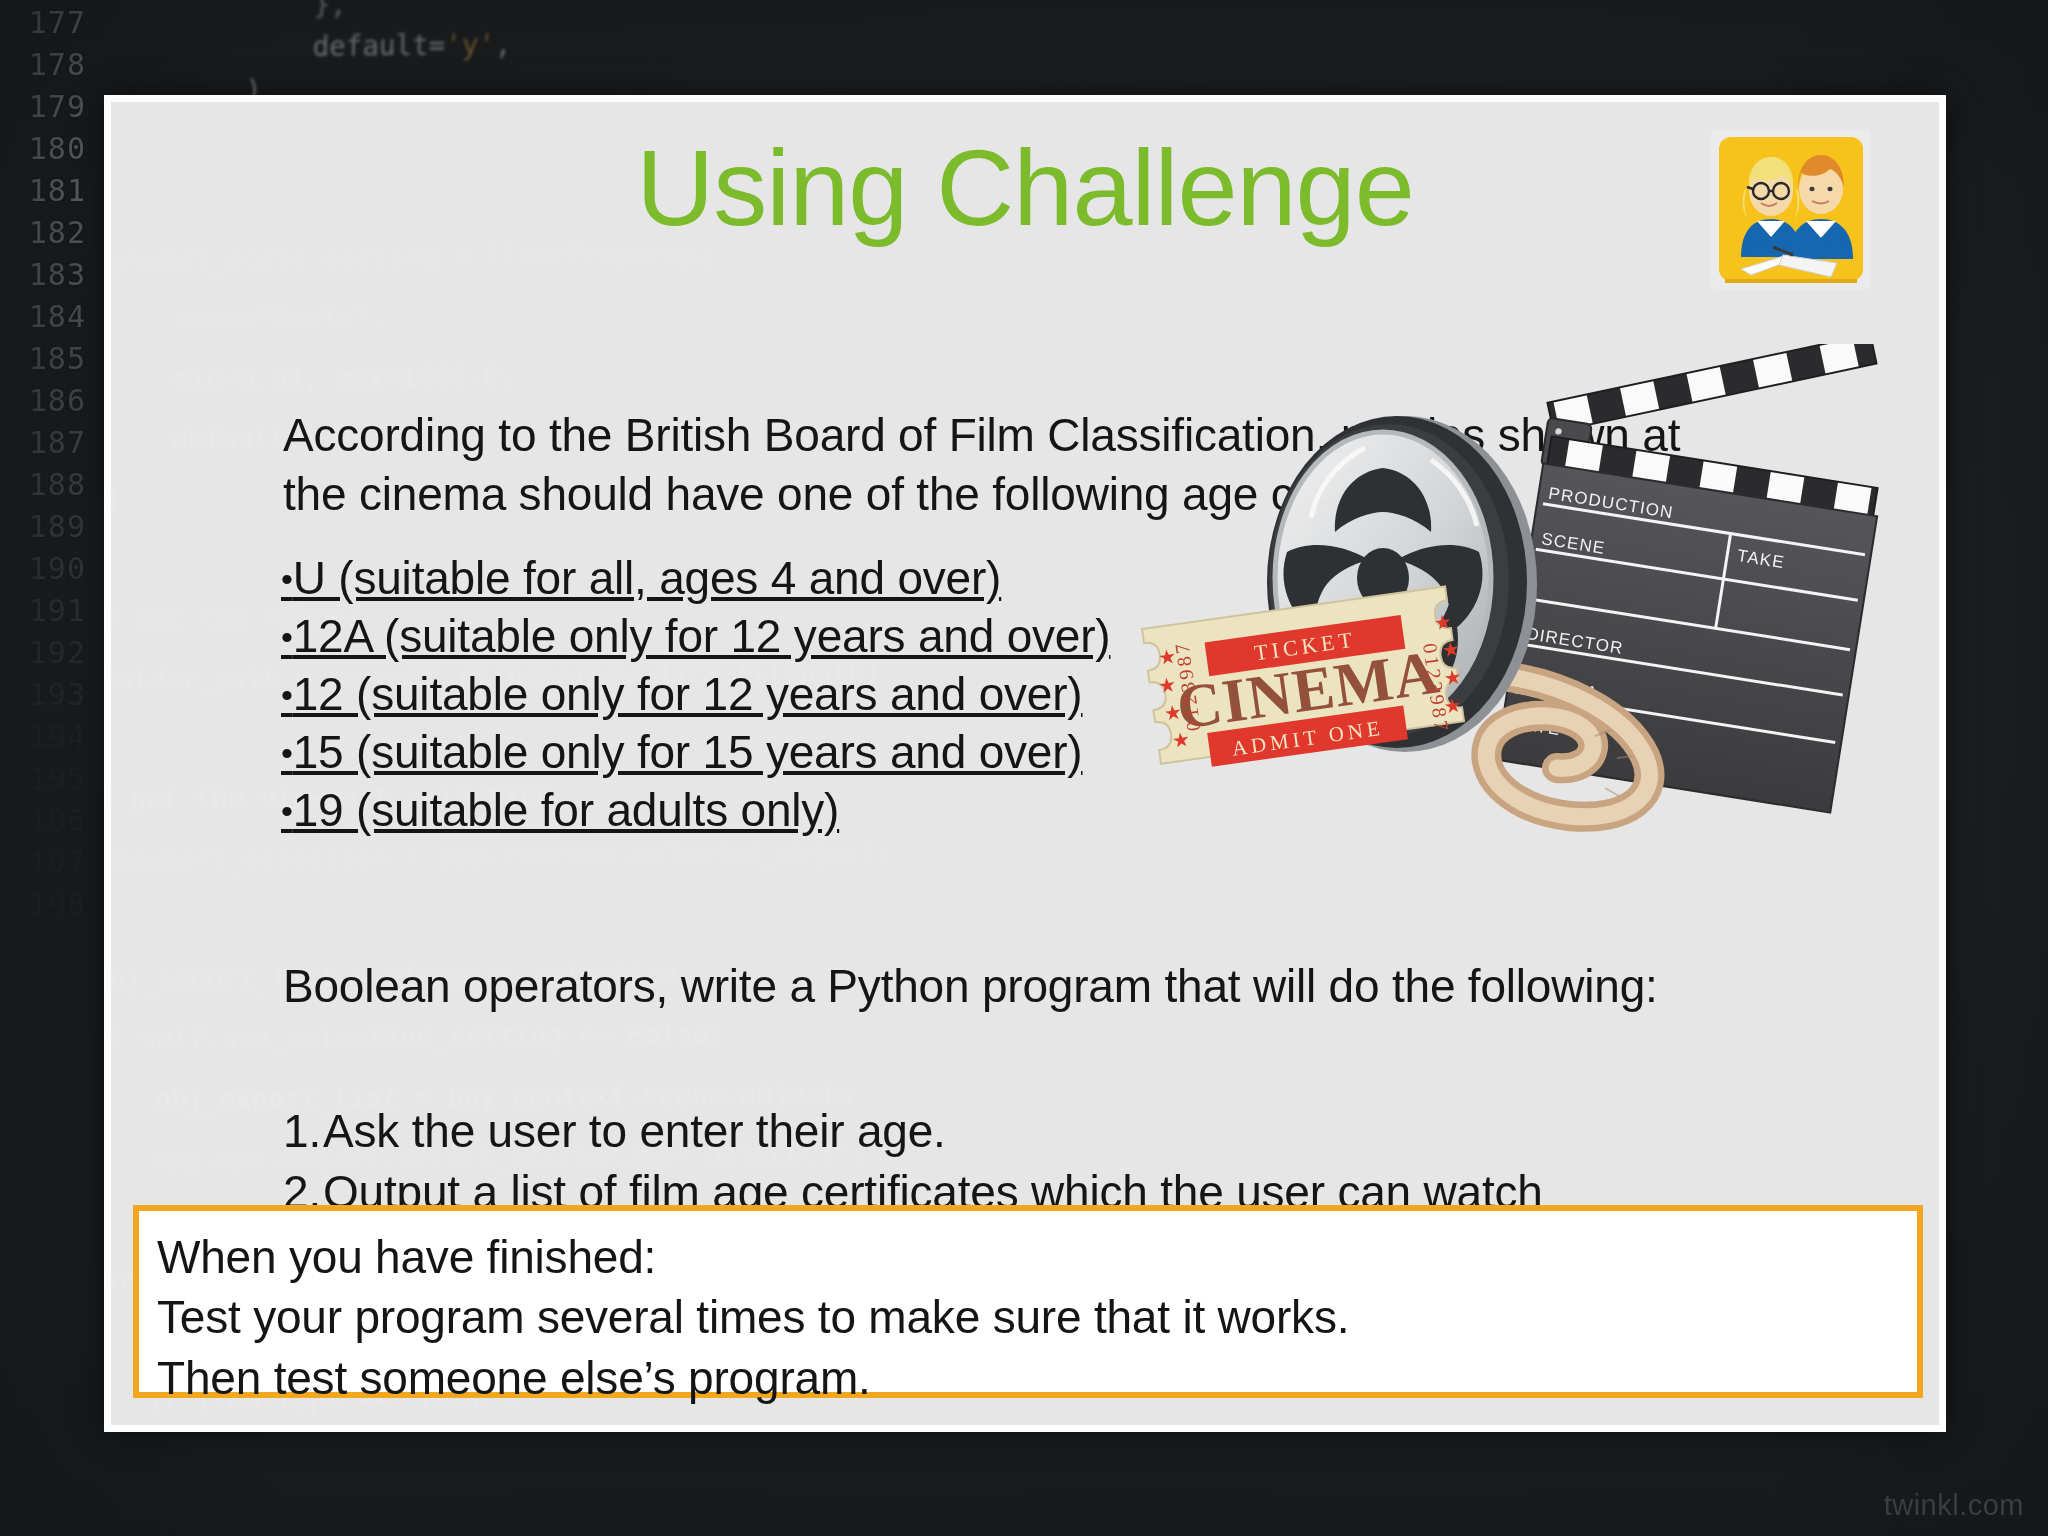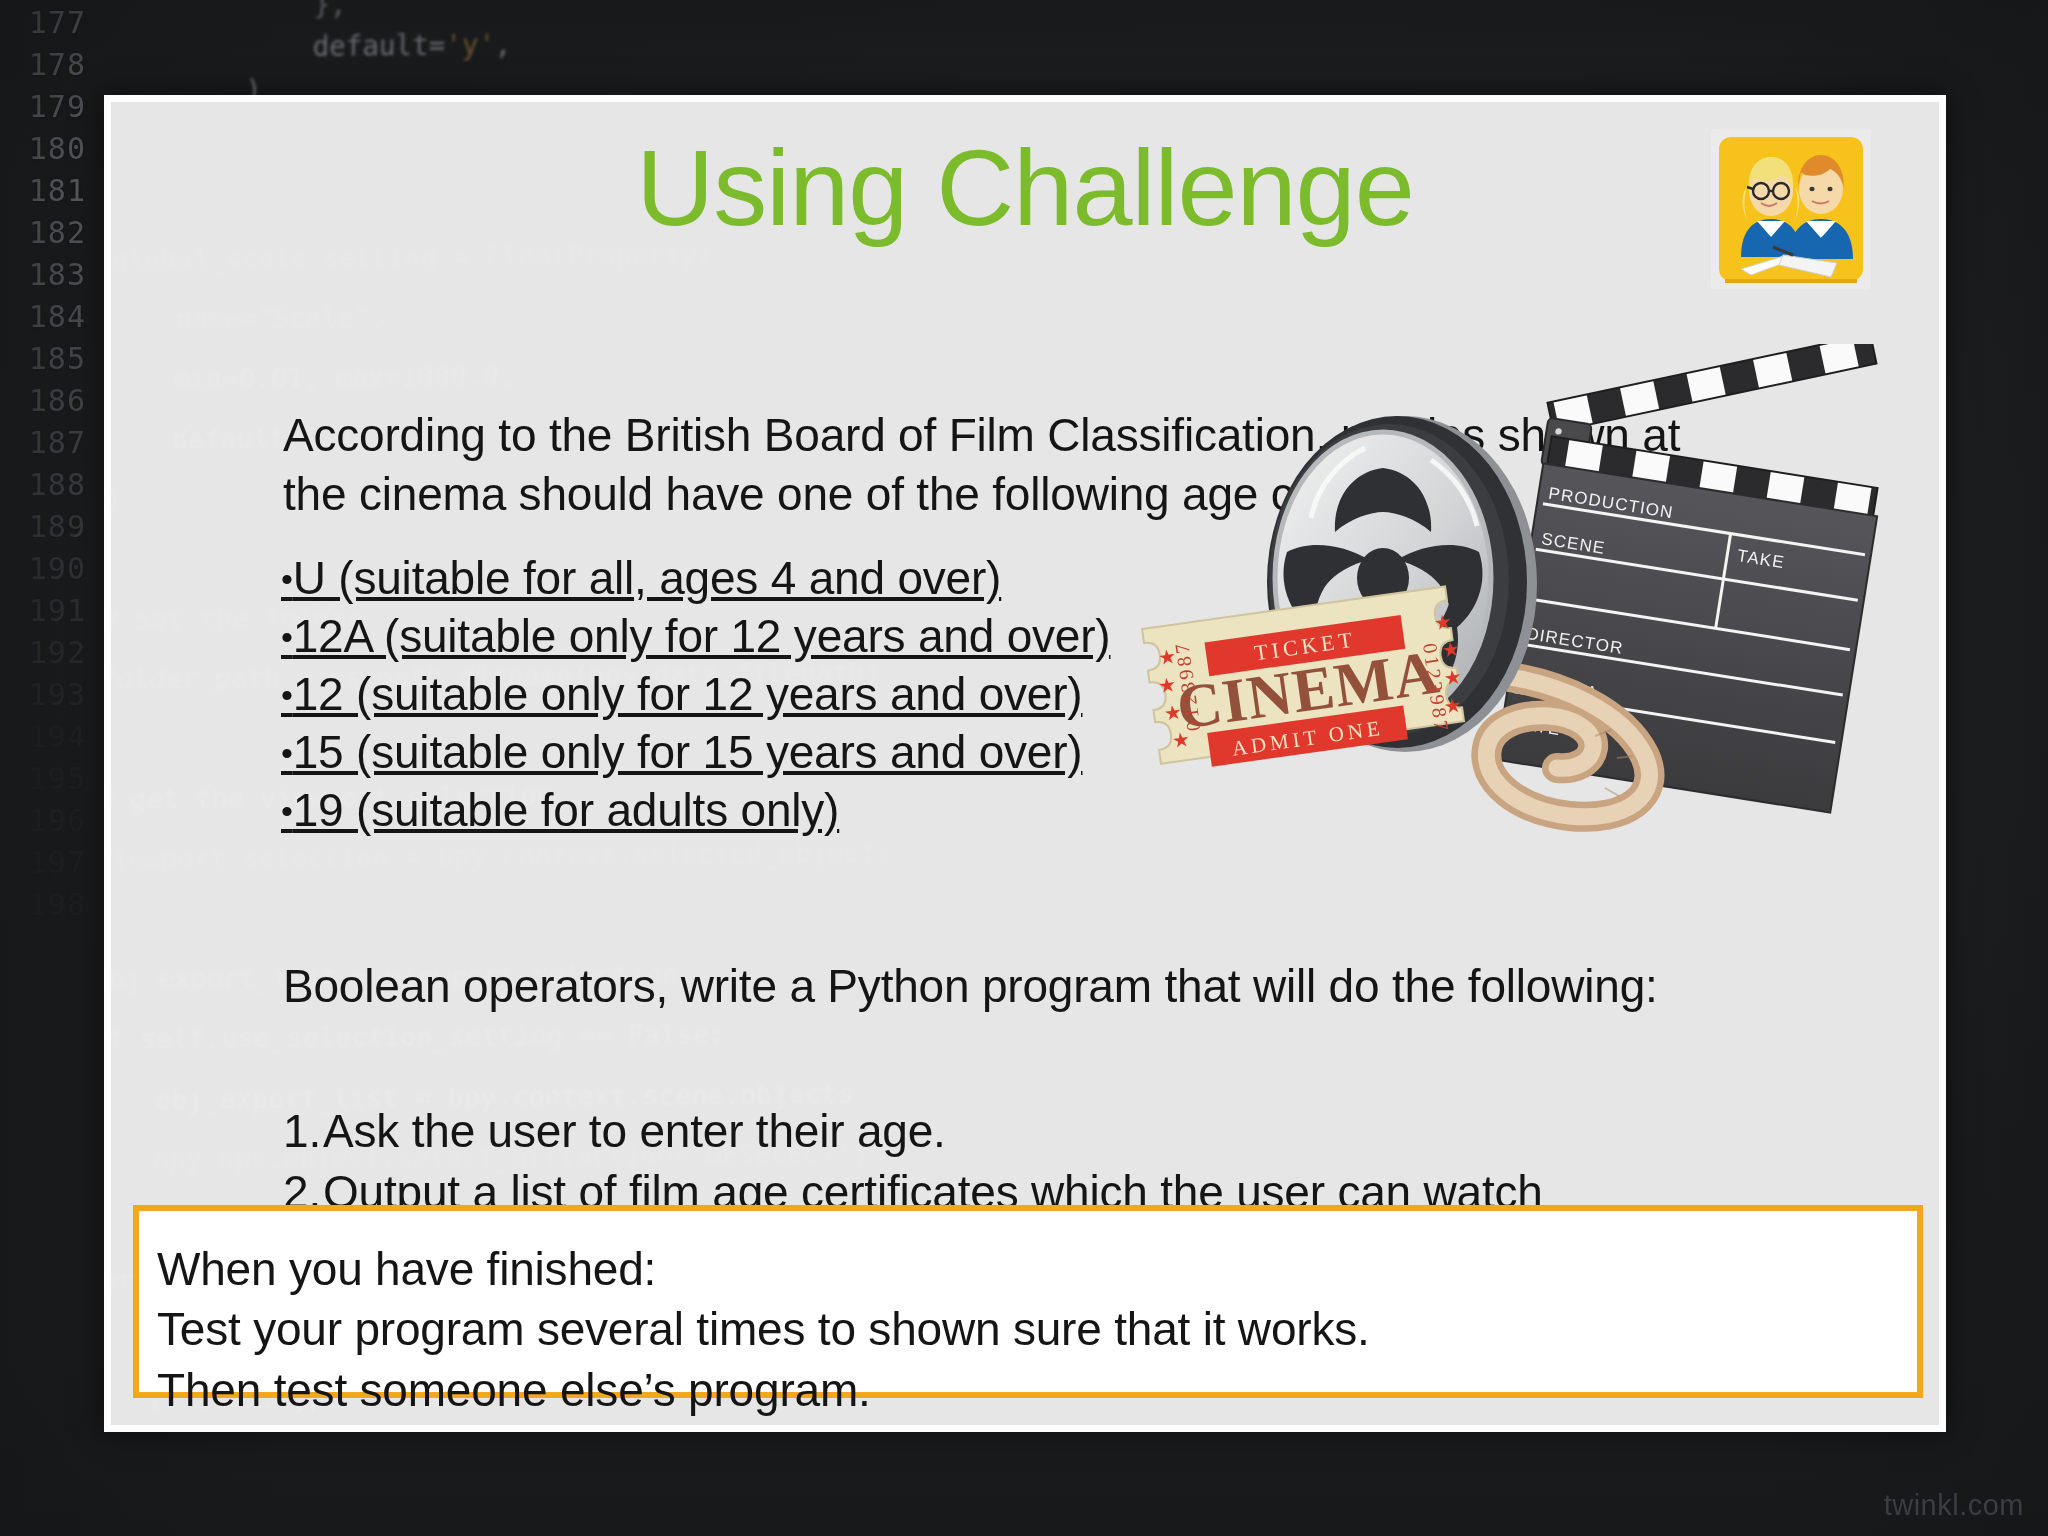--- a/index.html
+++ b/index.html
@@ -177,21 +177,21 @@
 
   
   #finished-box {
     position: absolute;
     left: 22px;
     top: 1103px;
     width: 1790px;
     height: 193px;
     background: #ffffff;
     border: 6px solid #f1a81e;
-    padding: 34px 0 0 18px;
+    padding: 22px 0 0 18px;
     z-index: 6;
   }
   #finished-box .fline {
     font-size: 46px;
     line-height: 1.05;
     color: #151515;
     letter-spacing: -.2px;
     margin-bottom: 12px;
     white-space: nowrap;
   }
@@ -433,18 +433,18 @@
           <div class="num">2.</div>
           <div class="stxt">
             <div>Output a list of film age certificates which the user can watch</div>
             <div class="indent">(i.e. U, PG, 12A, 12, 15 or 18).</div>
           </div>
         </div>
       </div>
 
     <div id="finished-box" style="border-color: rgb(241, 168, 30);">
       <div class="fline">When you have finished:</div>
-      <div class="fline">Test your program several times to shown sure that it works.</div>
+      <div class="fline">Test your program several times to make sure that it works.</div>
       <div class="fline">Then test someone else’s program.</div>
     </div>
 
   </div>
 </div>
 
 </body></html>

